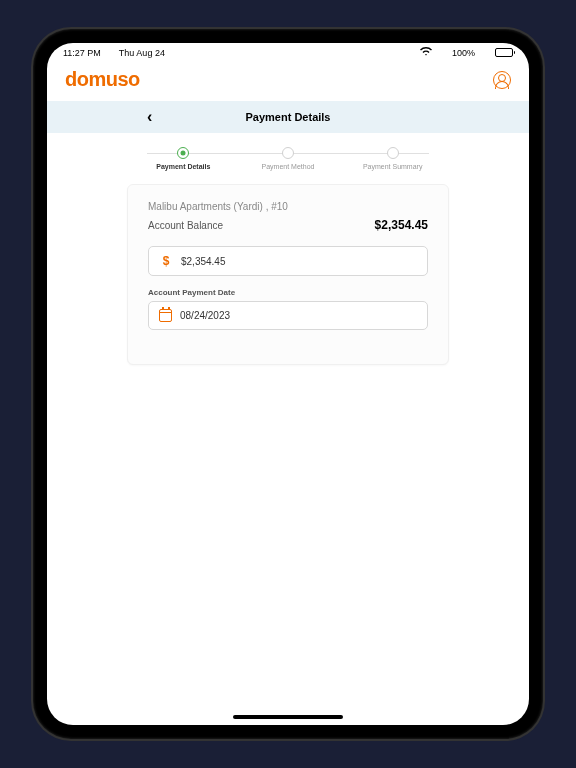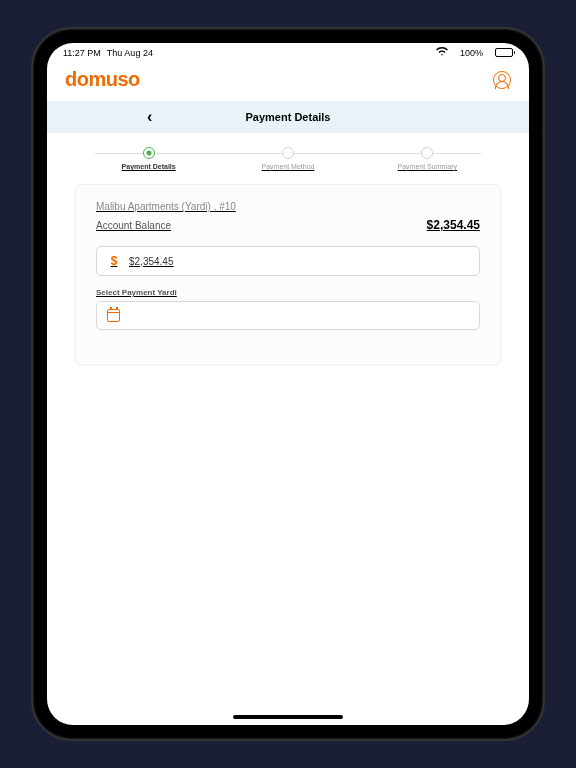--- a/index.html
+++ b/index.html
@@ -1,33 +1,33 @@
 <!DOCTYPE html>
 <html><head>
   <meta charset="utf-8">
   <style>
     * { margin: 0; padding: 0; box-sizing: border-box; font-family: -apple-system, BlinkMacSystemFont, "Segoe UI", sans-serif; }
     body { background: #1a1f36; width: 576px; height: 768px; display: flex; align-items: center; justify-content: center; }
     .device-frame { width: 510px; height: 710px; background: #000; border-radius: 38px; padding: 14px; box-shadow: 0 0 0 2px #333, inset 0 0 3px rgba(255,255,255,0.2); }
     .screen { width: 100%; height: 100%; background: #fff; border-radius: 26px; overflow: hidden; display: flex; flex-direction: column; }
     .status-bar { display: flex; justify-content: space-between; align-items: center; padding: 4px 16px 2px; font-size: 9px; font-weight: 500; color: #000; }
-    .status-left { display: flex; align-items: center; gap: 6px; justify-content: space-between; }
-    .status-right { display: flex; align-items: center; gap: 12px; }
+    .status-left { display: flex; align-items: center; gap: 18px; justify-content: space-between; }
+    .status-right { display: flex; align-items: center; gap: 20px; }
     .battery-icon { width: 18px; height: 9px; border: 1px solid #000; border-radius: 2px; position: relative; }
     .battery-icon::after { content: ''; position: absolute; right: -3px; top: 2px; width: 1.5px; height: 3px; background: #000; border-radius: 0 1px 1px 0; }
     .battery-fill { width: 100%; height: 100%; background: #000; border-radius: 1px; }
     .app-header { display: flex; justify-content: space-between; align-items: center; padding: 8px 18px 10px; }
     .logo { color: #ef6c00; font-size: 20px; font-weight: 700; letter-spacing: -0.5px; text-align: center; }
     .profile-icon { width: 18px; height: 18px; border: 1.5px solid #ef6c00; border-radius: 50%; position: relative; }
     .profile-icon::before { content: ''; position: absolute; top: 2px; left: 50%; transform: translateX(-50%); width: 6px; height: 6px; border: 1.5px solid #ef6c00; border-radius: 50%; }
     .profile-icon::after { content: ''; position: absolute; bottom: -1px; left: 50%; transform: translateX(-50%); width: 12px; height: 7px; border: 1.5px solid #ef6c00; border-bottom: none; border-radius: 7px 7px 0 0; }
     .page-header { background: #e8f2f7; padding: 10px 16px; display: flex; align-items: center; position: relative; }
     .back-btn { position: absolute; left: 100px; font-size: 16px; font-weight: 700; color: #000; cursor: pointer; }
     .page-title { flex: 1; text-align: center; font-size: 11px; font-weight: 700; color: #000; }
-    .content { flex: 1; padding: 14px 28px; text-decoration: underline; }
+    .content { flex: 1; padding: 14px 80px; }
     .stepper { display: flex; justify-content: space-between; align-items: flex-start; position: relative; margin-bottom: 14px; padding: 0 4px; }
     .stepper::before { content: ''; position: absolute; top: 6px; left: 20px; right: 20px; height: 1px; background: #e0e0e0; z-index: 0; }
     .step { display: flex; flex-direction: column; align-items: center; z-index: 1; gap: 4px; flex: 1; }
     .step-circle { width: 12px; height: 12px; border: 1.5px solid #d0d0d0; border-radius: 50%; background: #fff; }
     .step.active .step-circle { border-color: #4caf50; position: relative; }
     .step.active .step-circle::after { content: ''; position: absolute; top: 50%; left: 50%; transform: translate(-50%,-50%); width: 5px; height: 5px; background: #4caf50; border-radius: 50%; }
     .step-label { font-size: 7px; color: #999; white-space: nowrap; }
     .step.active .step-label { color: #333; font-weight: 600; }
     .card { background: #fcfcfc; border: 1px solid #f0f0f0; border-radius: 6px; padding: 16px 20px 22px; box-shadow: 0 1px 2px rgba(0,0,0,0.03); }
     .property-name { font-size: 10px; color: #888; margin-bottom: 6px; }
@@ -99,23 +99,24 @@
         <div class="balance-row">
           <div class="balance-label">Account Balance</div>
           <div class="balance-amount">$2,354.45</div>
         </div>
 
         <div class="input-wrapper">
           <span class="input-icon">$</span>
           <input class="input-field" value="$2,354.45" style="">
         </div>
 
-        <div class="field-label">Select Payment Yardi</div>
+        <div class="field-label">Account Payment Date</div>
         <div class="input-wrapper">
           <span class="cal-icon"></span>
+          <input class="input-field" value="08/24/2023" style="">
         </div>
 
       </div>
 
     </div>
 
     <div class="home-indicator"></div>
   </div>
 </div>
 

